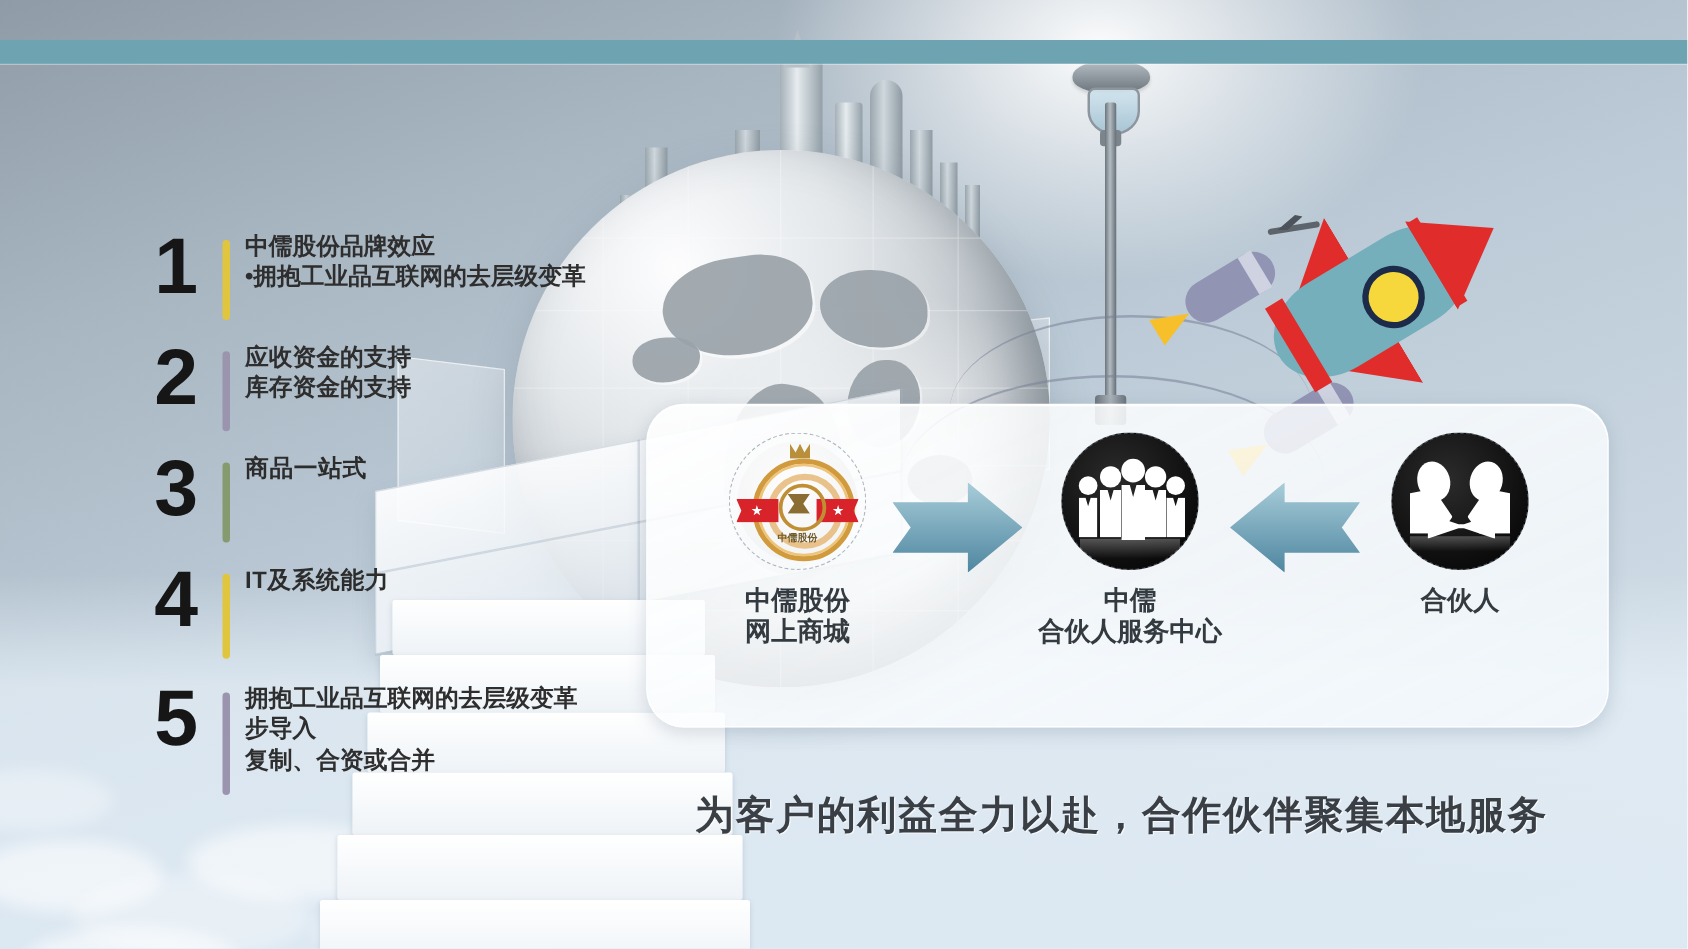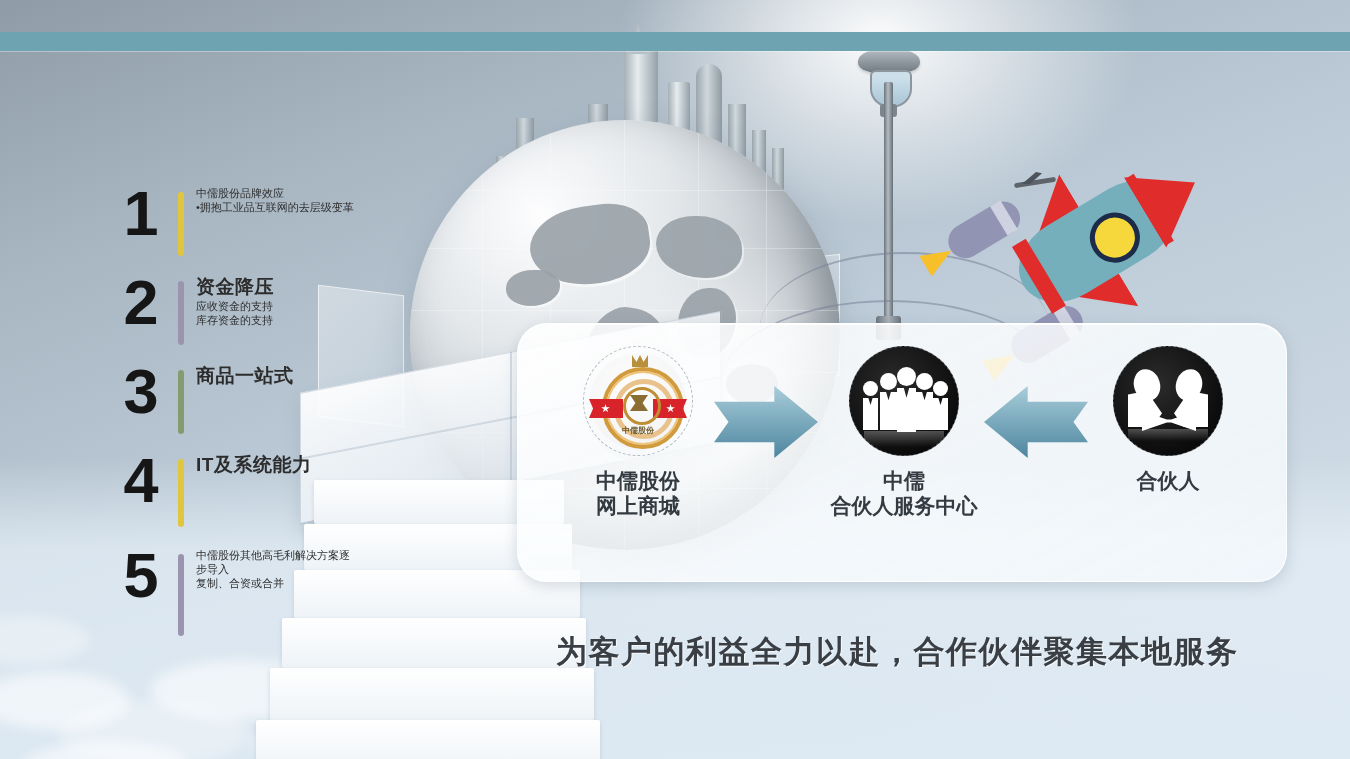--- a/index.html
+++ b/index.html
@@ -112,21 +112,21 @@
   .list{position:absolute;left:118px;top:186px;width:380px;}
   .row{position:relative;margin-bottom:11px;min-height:78px;}
   .num{
     position:absolute;left:0;top:-2px;width:46px;text-align:center;
     font-size:63px;line-height:.95;font-weight:bold;color:#161616;
     font-family:"Liberation Sans","DejaVu Sans",sans-serif;
   }
   .bar{position:absolute;left:60px;top:6px;width:6px;border-radius:3px;}
   .txt{position:absolute;left:78px;top:0;width:300px;}
   .ttl{font-size:19px;font-weight:bold;color:#2c2c2c;letter-spacing:.5px;line-height:1.25;}
-  .desc{font-size:11px;color:#2e2e2e;line-height:1.28;white-space:pre-line;}
+  .desc{font-size:19px;color:#2e2e2e;line-height:1.28;white-space:pre-line;font-weight:bold;}
 
   
   .panel{
     position:absolute;left:517px;top:323px;width:768px;height:257px;border-radius:30px;
     background:linear-gradient(155deg,rgba(255,255,255,.88),rgba(244,249,252,.80));
     border:1px solid rgba(255,255,255,.95);
     box-shadow:0 4px 14px rgba(110,130,150,.28), inset 0 1px 0 rgba(255,255,255,.9);
   }
   .node{position:absolute;width:180px;text-align:center;}
   .disc{
@@ -315,21 +315,20 @@
       <div class="txt">
         <div class="desc">中儒股份品牌效应
 •拥抱工业品互联网的去层级变革</div>
       </div>
     </div>
 
     <div class="row">
       <div class="num">2</div>
       <div class="bar" style="height:64px;background:#9b94ae;"></div>
       <div class="txt">
-        <div class="ttl">资金降压</div>
         <div class="desc">应收资金的支持
 库存资金的支持</div>
       </div>
     </div>
 
     <div class="row">
       <div class="num">3</div>
       <div class="bar" style="height:64px;background:#869a6f;"></div>
       <div class="txt">
         <div class="ttl">商品一站式</div>
@@ -341,21 +340,21 @@
       <div class="bar" style="height:68px;background:#e0c63f;"></div>
       <div class="txt">
         <div class="ttl">IT及系统能力</div>
       </div>
     </div>
 
     <div class="row" style="min-height:96px;">
       <div class="num">5</div>
       <div class="bar" style="height:82px;background:#9b94ae;"></div>
       <div class="txt">
-        <div class="desc">中儒股份其他高毛利解决方案逐
+        <div class="desc">拥抱工业品互联网的去层级变革
 步导入
 复制、合资或合并</div>
       </div>
     </div>
 
   </div>
 
   <div class="panel">
 
     <div class="node" style="left:30px;top:22px;">

